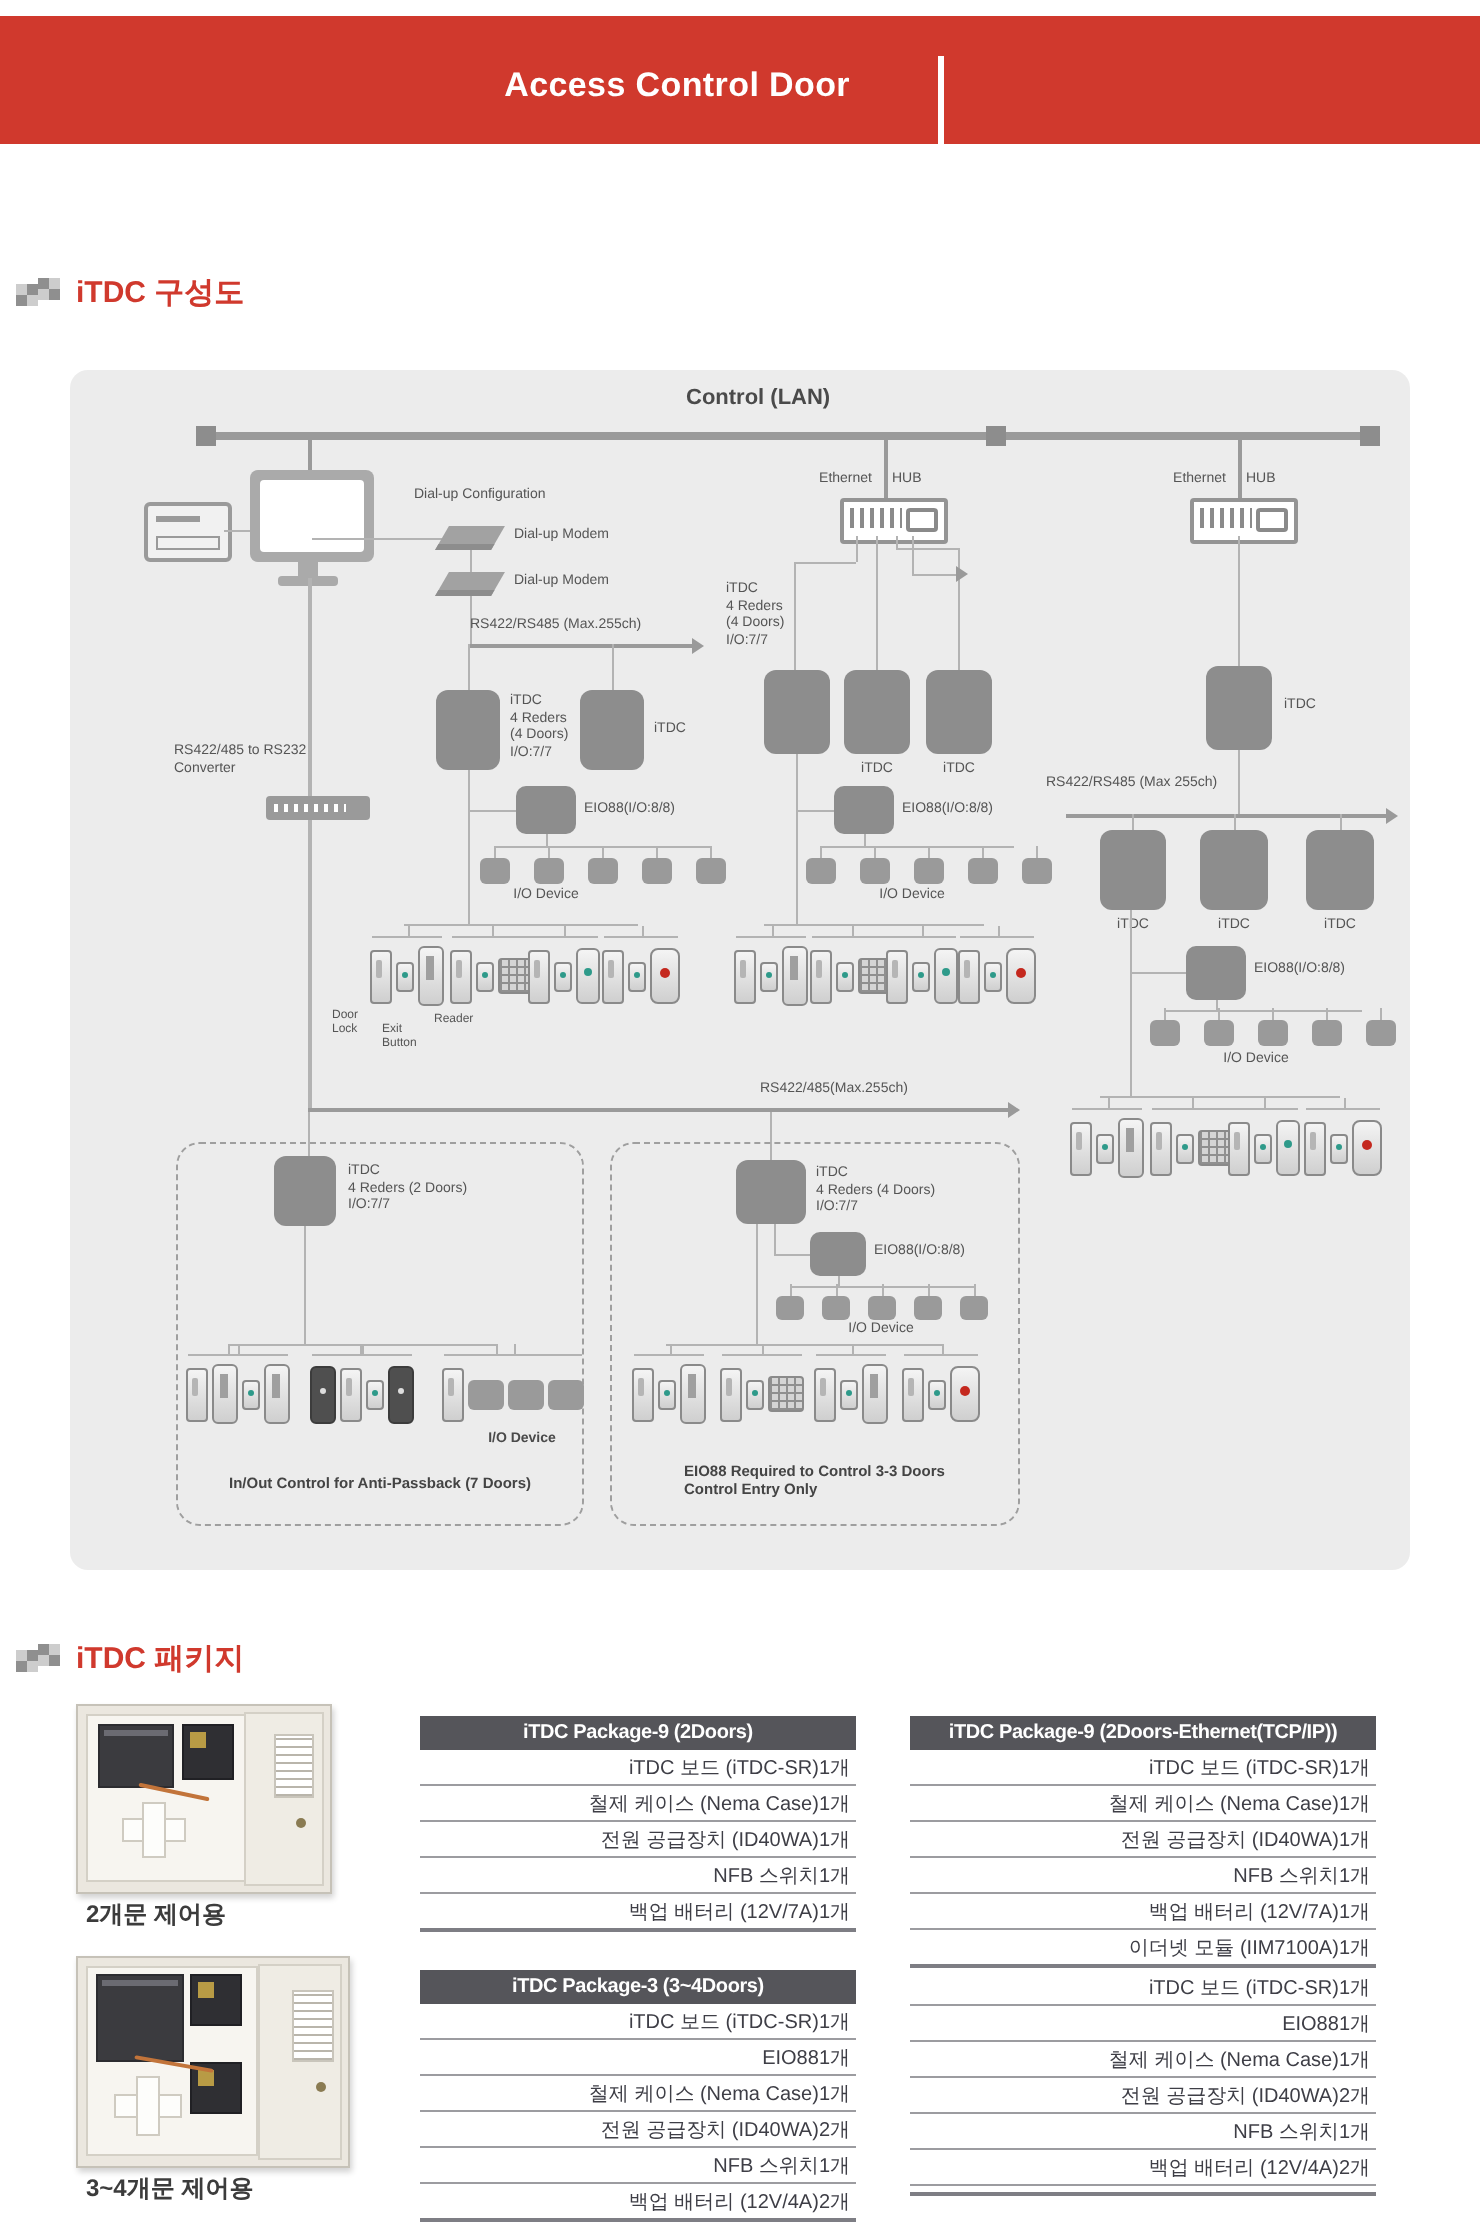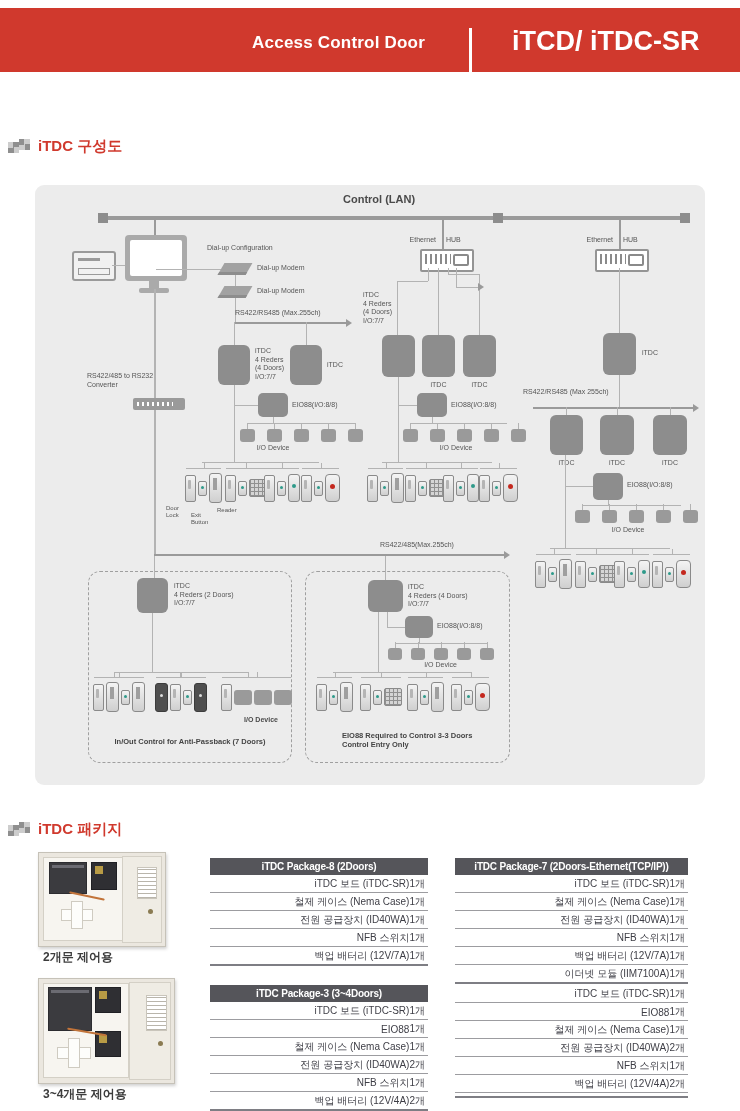--- a/index.html
+++ b/index.html
@@ -87,21 +87,20 @@
   .pkg-row:last-child{border-bottom:2px solid #7e7e84}
 </style>
 </head>
 <body>
 
 <div class="page">
 
   <div class="hdr">
     <div class="hdr-cat">Access Control Door</div>
     <div class="hdr-div"></div>
-    <div class="hdr-prod">iTCD/ iTDC-SR</div>
   </div>
 
   <div class="sec" style="left:8px;top:137px">
     <span class="pxicon"></span>
     <span>iTDC 구성도</span>
   </div>
 
   <div class="panel">
 
     <div class="lbl b big" style="left:308px;top:8px">Control (LAN)</div>
@@ -416,21 +415,21 @@
     <div class="psu" style="left:56px;top:52px;width:24px;height:24px"></div>
     <div class="wire" style="left:28px;top:52px;width:40px;transform:rotate(10deg)"></div>
     <div class="cross" style="left:18px;top:68px;width:32px;height:10px"></div>
     <div class="cross" style="left:29px;top:59px;width:10px;height:28px"></div>
     <div class="sticker" style="right:7px;top:16px;width:19px;height:34px"></div>
     <div class="knob" style="right:11px;top:62px"></div>
   </div>
   <div class="pcap" style="left:43px;top:1086px">3~4개문 제어용</div>
 
   <div class="pkg-table" style="left:210px;top:858px;width:218px">
-    <div class="pkg-head">iTDC Package-8 (2Doors)</div>
+    <div class="pkg-head">iTDC Package-9 (2Doors)</div>
     <div class="pkg-rows">
         <div class="pkg-row">
           <span>iTDC 보드 (iTDC-SR)</span>
           <span>1개</span>
         </div>
         <div class="pkg-row">
           <span>철제 케이스 (Nema Case)</span>
           <span>1개</span>
         </div>
         <div class="pkg-row">
@@ -441,21 +440,21 @@
           <span>NFB 스위치</span>
           <span>1개</span>
         </div>
         <div class="pkg-row">
           <span>백업 배터리 (12V/7A)</span>
           <span>1개</span>
         </div>
       </div>
   </div>
   <div class="pkg-table" style="left:455px;top:858px;width:233px">
-    <div class="pkg-head">iTDC Package-7 (2Doors-Ethernet(TCP/IP))</div>
+    <div class="pkg-head">iTDC Package-9 (2Doors-Ethernet(TCP/IP))</div>
     <div class="pkg-rows">
         <div class="pkg-row">
           <span>iTDC 보드 (iTDC-SR)</span>
           <span>1개</span>
         </div>
         <div class="pkg-row">
           <span>철제 케이스 (Nema Case)</span>
           <span>1개</span>
         </div>
         <div class="pkg-row">

